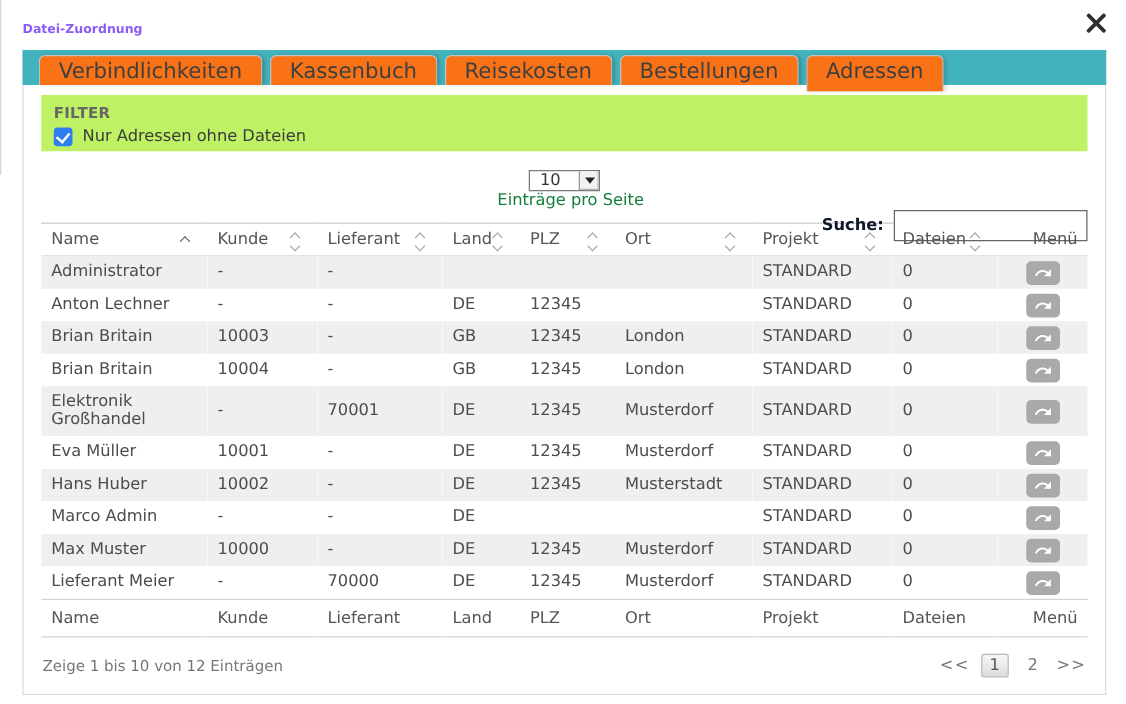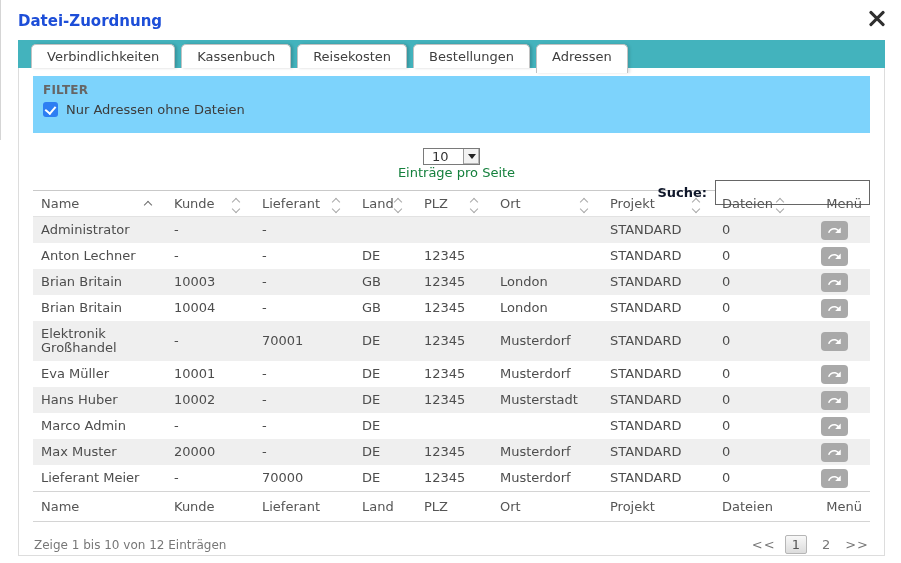--- a/index.html
+++ b/index.html
@@ -8,48 +8,48 @@
   }
   *{box-sizing:border-box; margin:0; padding:0;}
   html,body{width:901px;height:563px;}
   body{
     font-family:"DejaVu Sans","Liberation Sans",sans-serif;
     background:#fff; position:relative; overflow:hidden; color:#4d4d4d;
   }
   .screen-edge{position:absolute;left:0;top:0;width:1px;height:140px;background:#d5d5d5;}
   .dialog{position:absolute;left:0;top:0;width:901px;height:563px;}
   .dialog-header{position:relative;height:40px;padding:11px 18px 0 18px;}
-  .dialog-title{font-size:15px;font-weight:bold;color:#1d4ed8;}
+  .dialog-title{font-size:10px;font-weight:bold;color:#8b5cf6;}
   .close-btn{position:absolute;right:13px;top:7px;width:22px;height:22px;cursor:pointer;}
   .close-btn::before,.close-btn::after{
     content:"";position:absolute;left:1px;top:10px;width:20px;height:3px;background:#2f2f2f;border-radius:1px;
   }
   .close-btn::before{transform:rotate(45deg);}
   .close-btn::after{transform:rotate(-45deg);}
 
   .panel{
     position:absolute;left:18px;top:40px;width:867px;height:516px;background:#fff;
     border-left:1px solid var(--border-light);border-right:1px solid var(--border-light);
     border-bottom:1px solid var(--border-light);
   }
   .tabbar{
     background:var(--teal);height:28px;display:flex;align-items:stretch;
     padding:4px 0 0 13px;margin:0 -1px;
   }
   .tab{
-    background:#ffffff;border:1px solid #c2c2c2;border-bottom:none;border-radius:5px 5px 0 0;
+    background:#f97316;border:1px solid #c2c2c2;border-bottom:none;border-radius:5px 5px 0 0;
     padding:0 15px;margin-right:6px;display:flex;align-items:center;
-    font-size:13px;color:#3f3f3f;cursor:pointer;box-shadow:2px 0 3px rgba(0,0,0,0.18);
+    font-size:17px;color:#3f3f3f;cursor:pointer;box-shadow:2px 0 3px rgba(0,0,0,0.18);
     white-space:nowrap;
   }
   .tab.active{margin-bottom:-5px;padding-bottom:5px;z-index:2;box-shadow:2px 0 3px rgba(0,0,0,0.12);}
 
   .panel-body{padding:8px 14px 0 14px;}
 
-  .filter-band{background:#7dd3fc;padding:7px 10px 16px 10px;margin-top:0;}
+  .filter-band{background:#bef264;padding:7px 10px 4px 10px;margin-top:0;}
   .filter-heading{font-size:12px;font-weight:bold;color:#666;letter-spacing:.2px;}
   .filter-row{display:flex;align-items:center;margin-top:5px;gap:8px;}
   .checkbox{
     width:15px;height:15px;border-radius:3px;background:var(--checkbox-blue);
     position:relative;cursor:pointer;flex:0 0 auto;
   }
   .checkbox::after{
     content:"";position:absolute;left:4px;top:2px;width:5px;height:8px;
     border-right:2px solid #fff;border-bottom:2px solid #fff;transform:rotate(40deg);
   }
@@ -328,21 +328,21 @@
               <td>STANDARD</td>
               <td>0</td>
               <td class="menu-cell"><span class="menu-btn">
                   <svg width="15" height="15" viewBox="0 0 24 24">
                     <path fill="#ffffff" d="M18.4 10.6C16.55 8.99 14.15 8 11.5 8c-4.65 0-8.58 3.03-9.96 7.22L3.9 16c1.05-3.19 4.05-5.5 7.6-5.5 1.95 0 3.73.72 5.12 1.88L13 16h9V7l-3.6 3.6z"></path>
                   </svg>
                 </span></td>
             </tr>
             <tr class="odd">
               <td>Max Muster</td>
-              <td>20000</td>
+              <td>10000</td>
               <td>-</td>
               <td>DE</td>
               <td>12345</td>
               <td>Musterdorf</td>
               <td>STANDARD</td>
               <td>0</td>
               <td class="menu-cell"><span class="menu-btn">
                   <svg width="15" height="15" viewBox="0 0 24 24">
                     <path fill="#ffffff" d="M18.4 10.6C16.55 8.99 14.15 8 11.5 8c-4.65 0-8.58 3.03-9.96 7.22L3.9 16c1.05-3.19 4.05-5.5 7.6-5.5 1.95 0 3.73.72 5.12 1.88L13 16h9V7l-3.6 3.6z"></path>
                   </svg>

